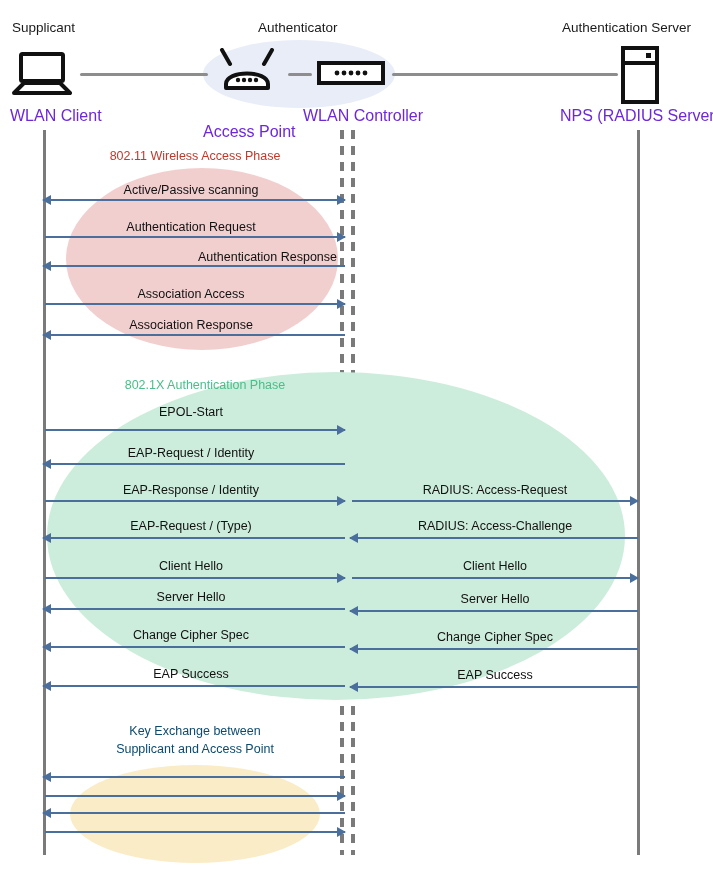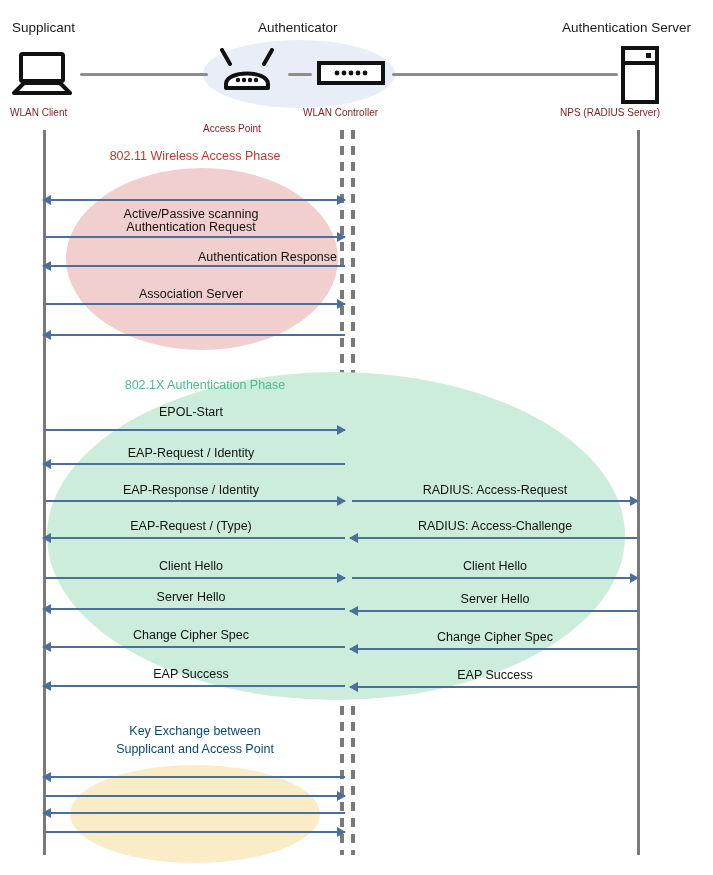--- a/index.html
+++ b/index.html
@@ -1,21 +1,21 @@
 <!DOCTYPE html>
 <html><head>
 <meta charset="utf-8">
 <style>
   html,body{margin:0;padding:0;background:#ffffff;}
   body{font-family:"Liberation Sans", sans-serif;}
   #canvas{position:relative;width:713px;height:875px;overflow:hidden;background:#fff;}
 
   
   .role-title{position:absolute;font-size:13.5px;color:#1a1a1a;white-space:nowrap;}
-  .node-label{position:absolute;font-size:10px;color:#7f1d1d;white-space:nowrap;}
+  .node-label{position:absolute;font-size:16px;color:#6d28d9;white-space:nowrap;}
   .auth-blob{position:absolute;border-radius:50%;background:#e8edf7;}
   .link{position:absolute;height:3px;background:#8d8d8d;border-radius:2px;}
 
   
   .icon{position:absolute;}
 
   
   .lifeline{position:absolute;width:3px;background:#7a7a7a;}
   .lifeline-dash{position:absolute;width:4px;
       background:repeating-linear-gradient(to bottom,#7a7a7a 0px,#7a7a7a 9px,rgba(0,0,0,0) 9px,rgba(0,0,0,0) 16px);}
@@ -97,43 +97,44 @@
 
   <div class="lifeline" style="left:43px;top:130px;height:725px;"></div>
   <div class="lifeline-dash" style="left:340px;top:130px;height:725px;"></div>
   <div class="lifeline-dash" style="left:351px;top:130px;height:725px;"></div>
   <div class="lifeline" style="left:637px;top:130px;height:725px;"></div>
 
   <div class="phase-blob blob-pink" style="left:66px;top:168px;width:272px;height:182px;"></div>
 
   <div class="phase-caption" style="left:55px;top:147px;width:280px;color:#c0392b;">802.11 Wireless Access Phase</div>
 
-  <div class="msg-label" style="left:45px;top:183px;width:292px;margin-top:24px;">Active/Passive scanning</div>
+  <div class="msg-label" style="left:45px;top:183px;width:292px;">Active/Passive scanning</div>
   <div class="arrow right" style="left:45px;top:199px;width:300px;">
       <span class="head"></span>
     </div>
   <div class="arrow left" style="left:43px;top:199px;width:302px;">
       <span class="head"></span>
     </div>
 
   <div class="msg-label" style="left:45px;top:220px;width:292px;">Authentication Request</div>
   <div class="arrow right" style="left:45px;top:236px;width:300px;">
       <span class="head"></span>
     </div>
 
   <div class="msg-label" style="left:45px;top:250px;width:292px;text-align:right;">Authentication Response</div>
   <div class="arrow left" style="left:43px;top:265px;width:302px;">
       <span class="head"></span>
     </div>
 
-  <div class="msg-label" style="left:45px;top:287px;width:292px;">Association Server</div>
+  <div class="msg-label" style="left:45px;top:287px;width:292px;">Association Access</div>
   <div class="arrow right" style="left:45px;top:303px;width:300px;">
       <span class="head"></span>
     </div>
 
+  <div class="msg-label" style="left:45px;top:318px;width:292px;">Association Response</div>
   <div class="arrow left" style="left:43px;top:334px;width:302px;">
       <span class="head"></span>
     </div>
 
   <div class="phase-blob blob-green" style="left:47px;top:372px;width:578px;height:328px;"></div>
 
   <div class="phase-caption" style="left:60px;top:376px;width:290px;color:#4bbd8a;">802.1X Authentication Phase</div>
 
   <div class="msg-label" style="left:45px;top:405px;width:292px;">EPOL-Start</div>
   <div class="arrow right" style="left:45px;top:429px;width:300px;">

